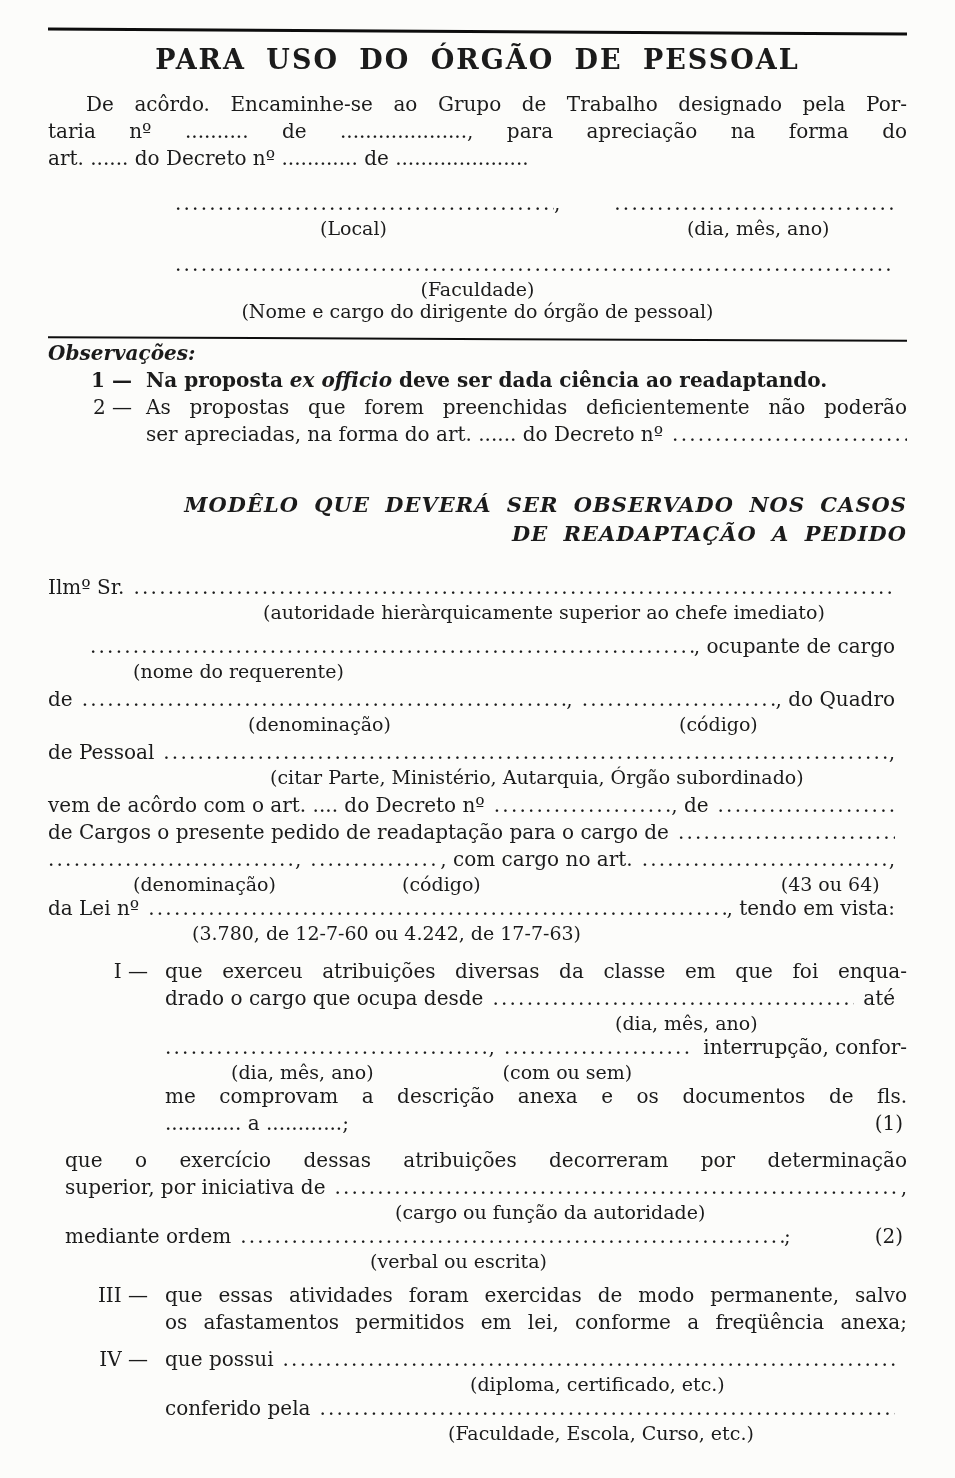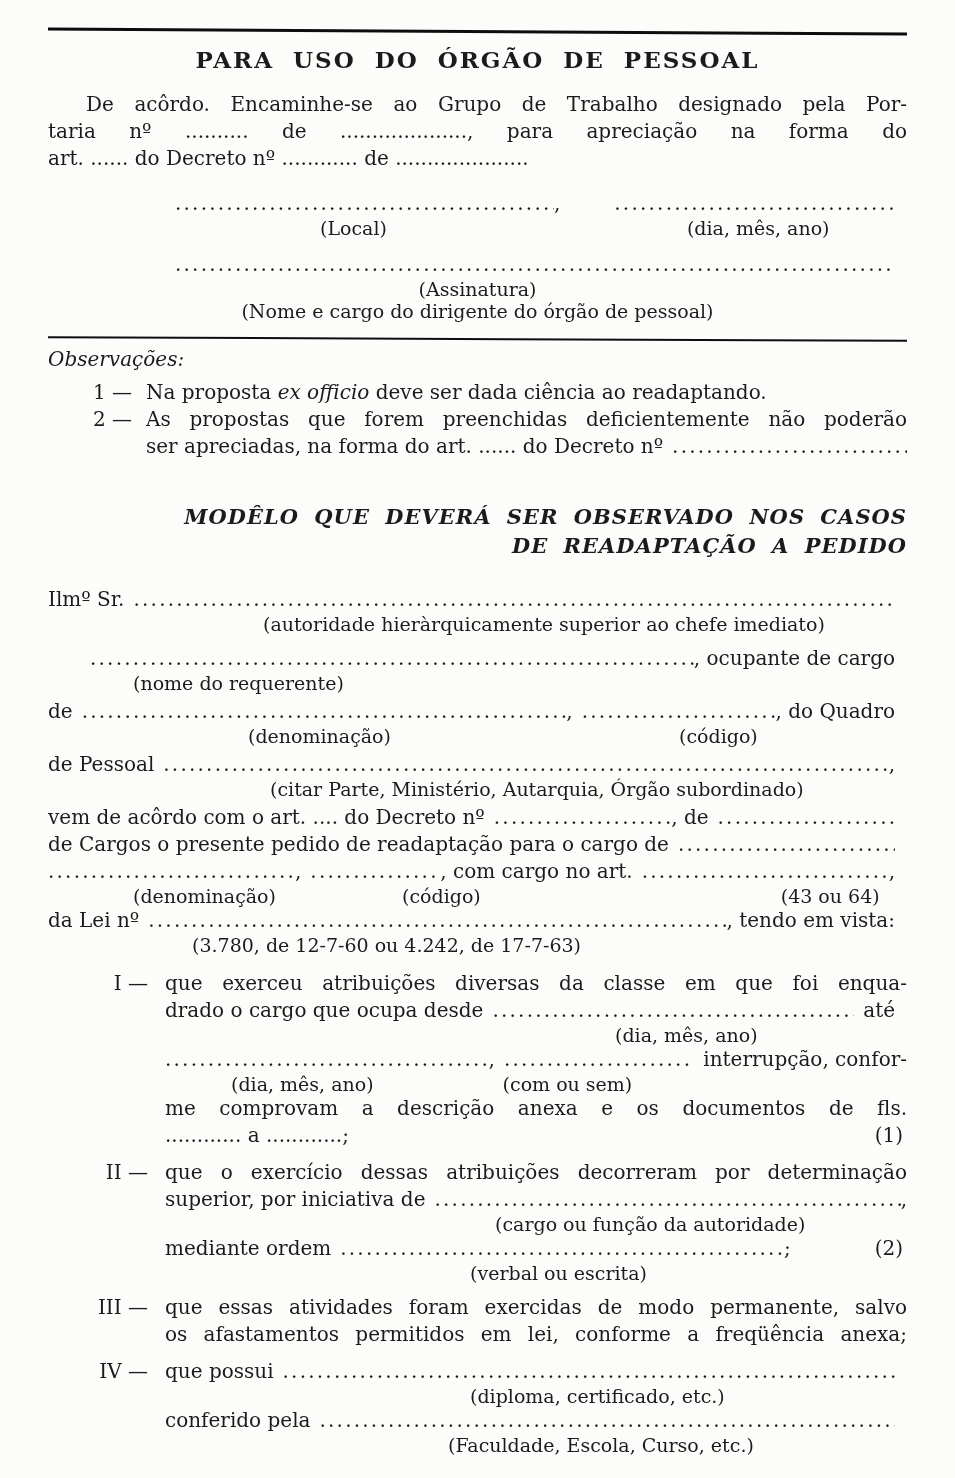--- a/index.html
+++ b/index.html
@@ -12,21 +12,21 @@
     font-family:"DejaVu Serif","Liberation Serif",serif;
     font-size:20px;
     overflow:hidden;
     box-sizing:border-box;
     padding:26px 48px 0 48px;
   }
   .rule{border-top:3px solid #0d0d0d;height:0;}
   .rule-top{transform:rotate(0.35deg);margin-top:4px;}
   .rule-mid{border-top-width:2.5px;transform:rotate(0.25deg);}
   .title{
-    text-align:center;font-weight:bold;font-size:23px;line-height:30px;
+    text-align:center;font-weight:bold;font-size:27px;line-height:30px;
     letter-spacing:2px;word-spacing:9px;margin-top:12px;
   }
   .model-h{
     text-align:right;font-weight:bold;font-style:italic;font-size:21px;line-height:29px;
     letter-spacing:1px;word-spacing:7px;
   }
   .ln{line-height:27px;white-space:pre-wrap;}
   .j{text-align:justify;text-align-last:justify;}
   .ind{padding-left:38px;}
   .row{display:flex;line-height:27px;min-width:0;}
@@ -43,21 +43,21 @@
   .obs-h{font-style:italic;line-height:27px;}
   .oitem{display:flex;}
   .onum{flex:0 0 84px;text-align:right;line-height:27px;}
   .obody{flex:1;margin-left:14px;min-width:0;line-height:27px;}
   .ritem{display:flex;}
   .rnum{flex:0 0 100px;text-align:right;line-height:27px;}
   .rbody{flex:1;margin-left:17px;min-width:0;}
   .refrow{display:flex;line-height:27px;}
   .ref{margin-left:auto;padding-right:4px;}
   .mls{margin-left:9px;}
-  .mt4{margin-top:4px;}.mt6{margin-top:6px;}.mt10{margin-top:10px;}
+  .mt4{margin-top:4px;}.mt6{font-weight:bold;}.mt10{margin-top:10px;}
   .mt12{margin-top:12px;}.mt14{margin-top:14px;}.mt16{margin-top:16px;}
   .mt18{margin-top:18px;}.mt26{margin-top:26px;}.mt42{margin-top:42px;}
   .indL{margin-left:127px;}
   .indR{margin-left:42px;}
   .gap54{flex:0 0 54px;}
 </style>
 </head>
 <body>
 
 <div class="page">
@@ -77,21 +77,21 @@
     <span class="fill g1">......................................................................................................................................................</span>
   </div>
   <div class="caprow">
     <span class="cap" style="margin-left:272px">(Local)</span>
     <span class="cap" style="margin-left:300px">(dia, mês, ano)</span>
   </div>
 
   <div class="row pr indL mt12">
     <span class="fill g1">......................................................................................................................................................</span>
   </div>
-  <div class="cap center">(Assinatura)</div>
+  <div class="cap center">(Faculdade)</div>
   <div class="cap center">(Nome e cargo do dirigente do órgão de pessoal)</div>
 
   <div class="rule rule-mid mt16"></div>
 
   <div class="obs-h mt6">Observações:</div>
   <div class="oitem mt6">
     <span class="onum">1 —</span>
     <div class="obody"><span>Na proposta </span><span class="it">ex officio</span><span> deve ser dada ciência ao readaptando.</span></div>
   </div>
   <div class="oitem">
@@ -192,21 +192,20 @@
       </div>
       <div class="ln j">me comprovam a descrição anexa e os documentos de fls.</div>
       <div class="refrow">
         <span>............ a ............;</span>
         <span class="ref">(1)</span>
       </div>
     </div>
   </div>
 
   <div class="ritem mt10">
-    <span class="rnum">II —</span>
     <div class="rbody">
       <div class="ln j">que o exercício dessas atribuições decorreram por determinação</div>
       <div class="row">
         <span>superior, por iniciativa de</span>
         <span class="fill g1 mls">......................................................................................................................................................</span>
         <span>,</span>
       </div>
       <div class="cap" style="margin-left:330px">(cargo ou função da autoridade)</div>
       <div class="refrow">
         <span class="row" style="flex:1;margin-right:84px;min-width:0">

